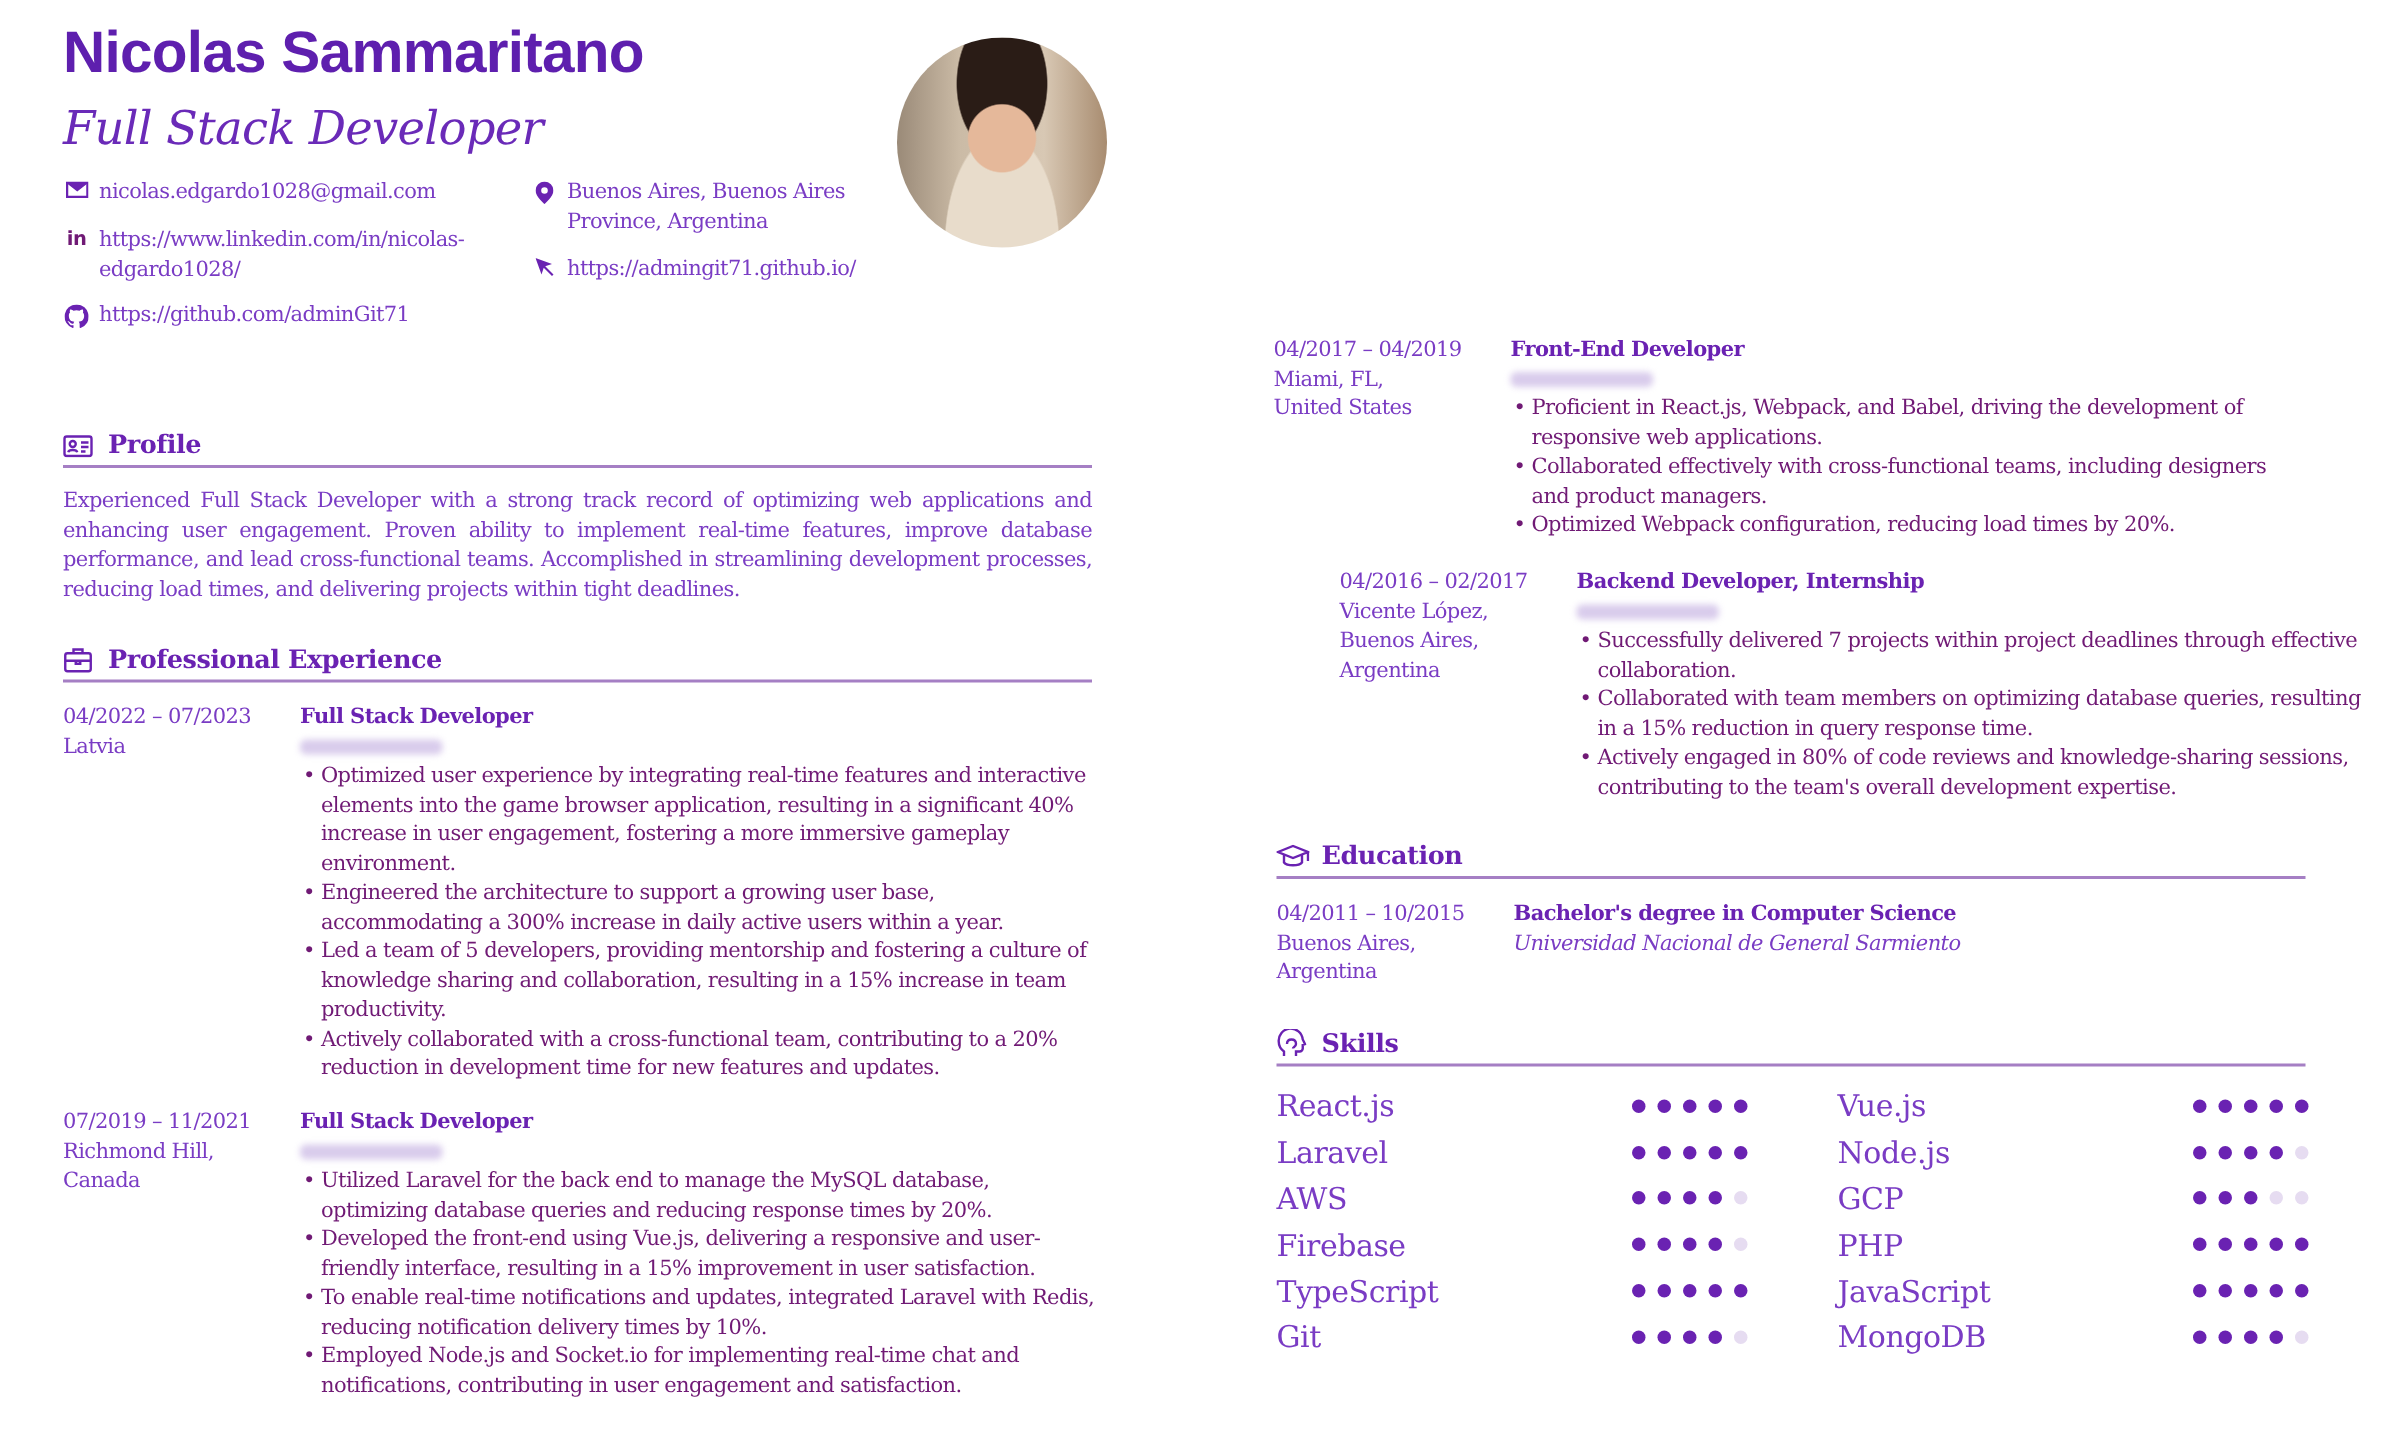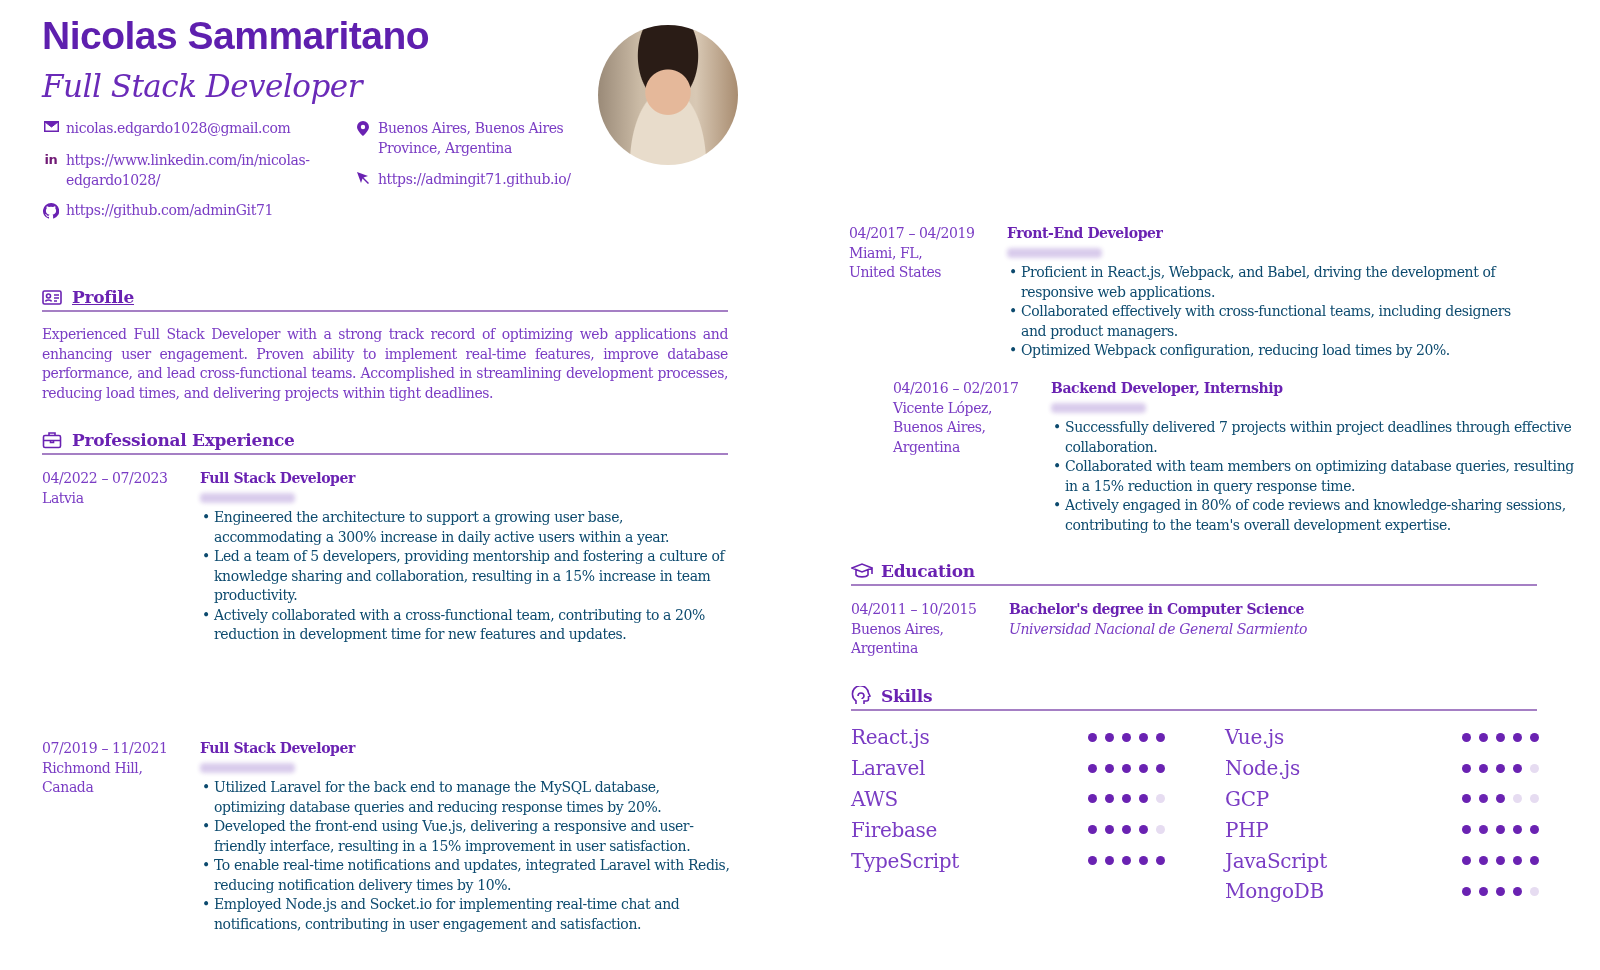--- a/index.html
+++ b/index.html
@@ -26,21 +26,21 @@
   .profile-text { position: absolute; left: 42px; top: 325px; width: 686px; font-size: 14px; line-height: 19.5px; text-align: justify; color: #7a3cc4; letter-spacing: -0.4px; }
 
   .entry { position: absolute; display: flex; font-size: 14px; line-height: 19.5px; letter-spacing: -0.4px; }
   .entry .meta { width: 158px; flex: 0 0 158px; color: #7a3cc4; }
   .entry .meta div { white-space: pre-line; }
   .entry .body { flex: 1; }
   .entry .role { font-weight: bold; color: #6a22b2; }
   .entry .company { height: 19.5px; display: flex; align-items: center; }
   .entry .company span { display: inline-block; width: 95px; height: 10px; background: #d9ccec; filter: blur(2px); border-radius: 4px; }
   .entry ul { list-style: none; }
-  .entry li { position: relative; padding-left: 14px; color: #0c4a6e; }
+  .entry li { position: relative; padding-left: 14px; color: #701a75; }
   .entry li::before { content: "•"; position: absolute; left: 2px; top: 0; }
   .entry .school { font-style: italic; color: #7a3cc4; }
 
   .skills { position: absolute; left: 851px; top: 722px; width: 690px; display: grid; grid-template-columns: 314px 60px 314px; row-gap: 0; font-size: 20px; letter-spacing: -0.3px; }
   .skill-row { display: flex; justify-content: space-between; align-items: center; height: 30.8px; }
   .dots { display: flex; gap: 8px; }
   .dot { width: 9px; height: 9px; border-radius: 50%; background: #6a22b2; }
   .dot.off { background: #e6dcf1; }
 </style>
 </head>
@@ -86,21 +86,21 @@
   <span class="ic">
       <svg width="13" height="13" viewBox="0 0 13 13">
         <path d="M0 0l11 4-4.5 1.5L12 11l-1 1-5.5-5.5L4 11z"></path>
       </svg>
     </span>
   <span>https://admingit71.github.io/</span>
 </div>
 
 <div class="photo"></div>
 
-<div class="section-head" style="left:42px; top:287px; width:686px;text-decoration:underline;">
+<div class="section-head" style="left:42px; top:287px; width:686px;">
   <span class="ic">
       <svg width="20" height="15" viewBox="0 0 20 15">
         <rect x="1" y="1" width="18" height="13" rx="1.5"></rect>
         <circle cx="6.5" cy="6" r="2"></circle>
         <path d="M3.5 11.5c.5-2 5.5-2 6 0M12 5h5M12 8h5M12 11h3"></path>
       </svg>
     </span>
   <span>Profile</span>
 </div>
 <div class="profile-text">Experienced Full Stack Developer with a strong track record of optimizing web applications and enhancing user engagement. Proven ability to implement real-time features, improve database performance, and lead cross-functional teams. Accomplished in streamlining development processes, reducing load times, and delivering projects within tight deadlines.</div>
@@ -119,20 +119,21 @@
   <div class="meta">
     <div>04/2022 – 07/2023</div>
     <div>Latvia</div>
   </div>
   <div class="body">
     <div class="role">Full Stack Developer</div>
     <div class="company">
         <span></span>
       </div>
     <ul>
+      <li>Optimized user experience by integrating real-time features and interactive elements into the game browser application, resulting in a significant 40% increase in user engagement, fostering a more immersive gameplay environment.</li>
       <li>Engineered the architecture to support a growing user base, accommodating a 300% increase in daily active users within a year.</li>
       <li>Led a team of 5 developers, providing mentorship and fostering a culture of knowledge sharing and collaboration, resulting in a 15% increase in team productivity.</li>
       <li>Actively collaborated with a cross-functional team, contributing to a 20% reduction in development time for new features and updates.</li>
     </ul>
   </div>
 </div>
 
 <div class="entry" style="left:42px; top:739px; width:690px;">
   <div class="meta">
     <div>07/2019 – 11/2021</div>
@@ -267,20 +268,30 @@
       <div class="skill-row">
         <span>TypeScript</span>
         <span class="dots">
           <span class="dot"></span>
           <span class="dot"></span>
           <span class="dot"></span>
           <span class="dot"></span>
           <span class="dot"></span>
         </span>
       </div>
+      <div class="skill-row">
+        <span>Git</span>
+        <span class="dots">
+          <span class="dot"></span>
+          <span class="dot"></span>
+          <span class="dot"></span>
+          <span class="dot"></span>
+          <span class="dot off"></span>
+        </span>
+      </div>
     </div>
   <div></div>
   <div id="skills-right">
       <div class="skill-row">
         <span>Vue.js</span>
         <span class="dots">
           <span class="dot"></span>
           <span class="dot"></span>
           <span class="dot"></span>
           <span class="dot"></span>

